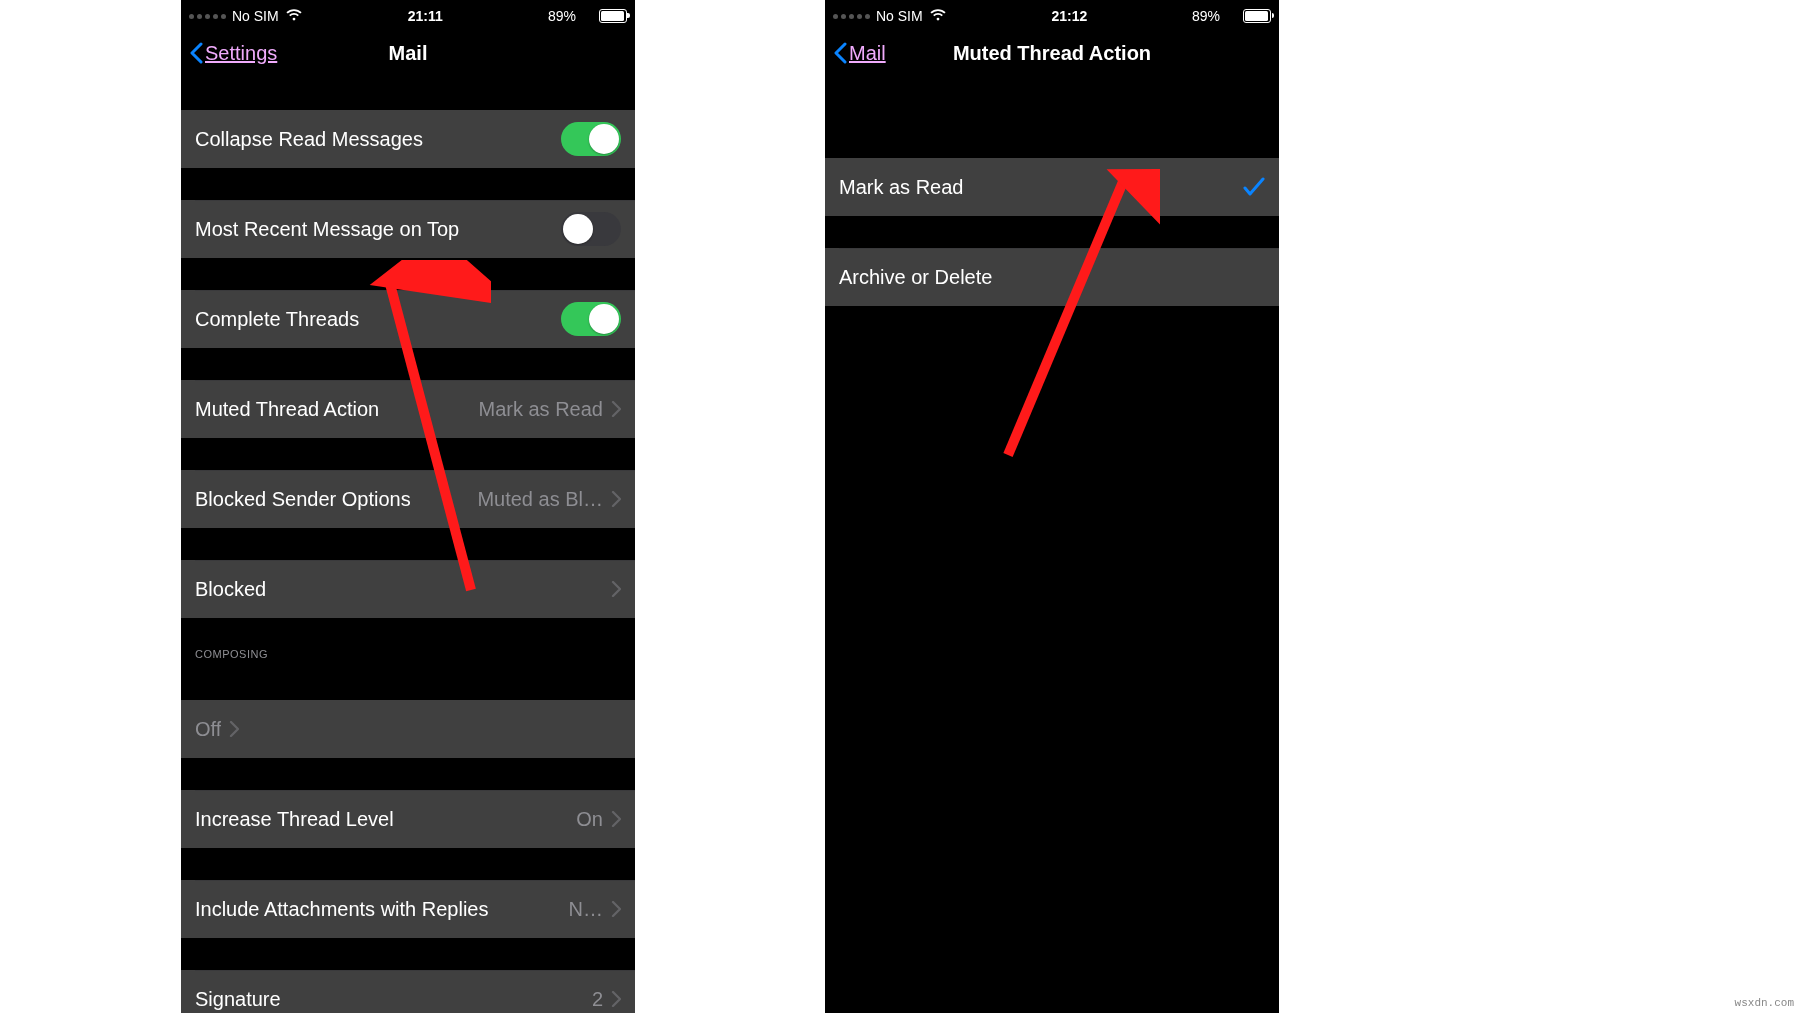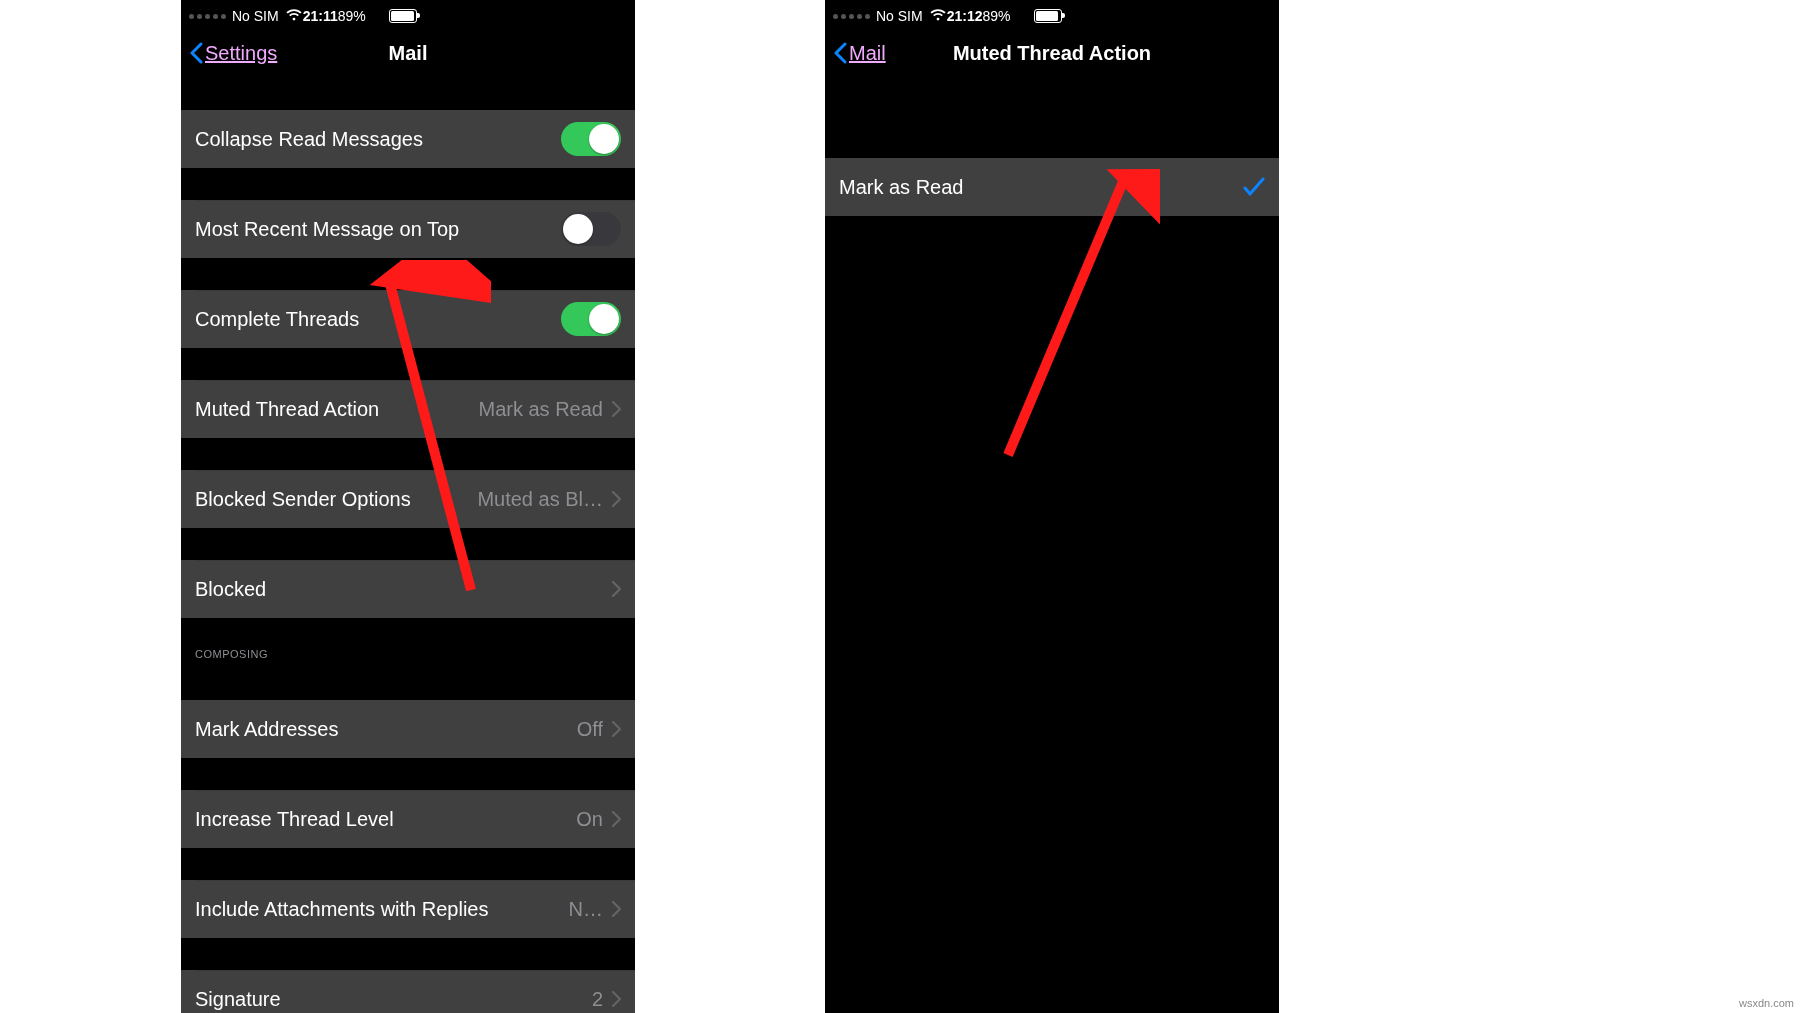--- a/index.html
+++ b/index.html
@@ -20,20 +20,21 @@
     overflow: hidden;
   }
   .phone.left { left: 181px; top: 0; }
   .phone.right { left: 825px; top: 0; }
 
   
   .status-bar {
     height: 24px;
     display: flex;
     align-items: center;
+    justify-content: space-between;
     padding: 0 8px;
     font-size: 14px;
     color: #fff;
     margin-top: 4px;
   }
   .status-left { display: flex; align-items: center; gap: 6px; }
   .signal-dots { display: flex; gap: 3px; align-items: center; }
   .signal-dots span {
     width: 5px; height: 5px; border-radius: 50%;
     background: #555;
@@ -126,21 +127,21 @@
   .arrow-annotation {
     position: absolute; pointer-events: none;
   }
 
   .watermark {
     position: absolute;
     right: 6px;
     bottom: 4px;
     font-size: 11px;
     color: #888;
-    font-family: Liberation Sans, sans-serif;
+    font-family: Liberation Mono, monospace;
   }
 </style>
 </head>
 <body>
 
 <div class="phone left">
 
   <div class="status-bar">
     <div class="status-left">
       <span class="signal-dots">
@@ -217,21 +218,20 @@
     <span class="trailing">
       <svg class="chevron" width="10" height="16" viewBox="0 0 10 16">
           <path d="M2 1l7 7-7 7" stroke="#636366" stroke-width="2.3" fill="none" stroke-linecap="round" stroke-linejoin="round"></path>
         </svg>
     </span>
   </div>
 
   <div class="section-header">COMPOSING</div>
 
   <div class="cell">
-    <span class="label">Mark Addresses</span>
     <span class="trailing">
       <span class="detail">Off</span>
       <svg class="chevron" width="10" height="16" viewBox="0 0 10 16">
           <path d="M2 1l7 7-7 7" stroke="#636366" stroke-width="2.3" fill="none" stroke-linecap="round" stroke-linejoin="round"></path>
         </svg>
     </span>
   </div>
   <div class="cell">
     <span class="label">Increase Thread Level</span>
     <span class="trailing">
@@ -309,20 +309,23 @@
   <div class="section-gap"></div>
 
   <div class="cell first-top">
     <span class="label">Mark as Read</span>
     <span class="trailing">
       <svg class="checkmark" width="22" height="20" viewBox="0 0 22 20">
           <path d="M2 11l5 6L20 2" stroke="#0a84ff" stroke-width="3" fill="none" stroke-linecap="round" stroke-linejoin="round"></path>
         </svg>
     </span>
   </div>
+  <div class="cell">
+    <span class="label">Archive or Delete</span>
+  </div>
 
   <svg class="arrow-annotation" style="left:155px; top:155px;" width="180" height="310" viewBox="0 0 180 310">
     <defs>
         <marker id="ah2" markerWidth="12" markerHeight="14" refX="6" refY="2" orient="auto">
           <path d="M0 14 L6 0 L12 14 L6 10 Z" fill="#ff1a1a"></path>
         </marker>
       </defs>
     <line x1="28" y1="300" x2="145" y2="22" stroke="#ff1a1a" stroke-width="10" marker-end="url(#ah2)"></line>
   </svg>
 </div>

